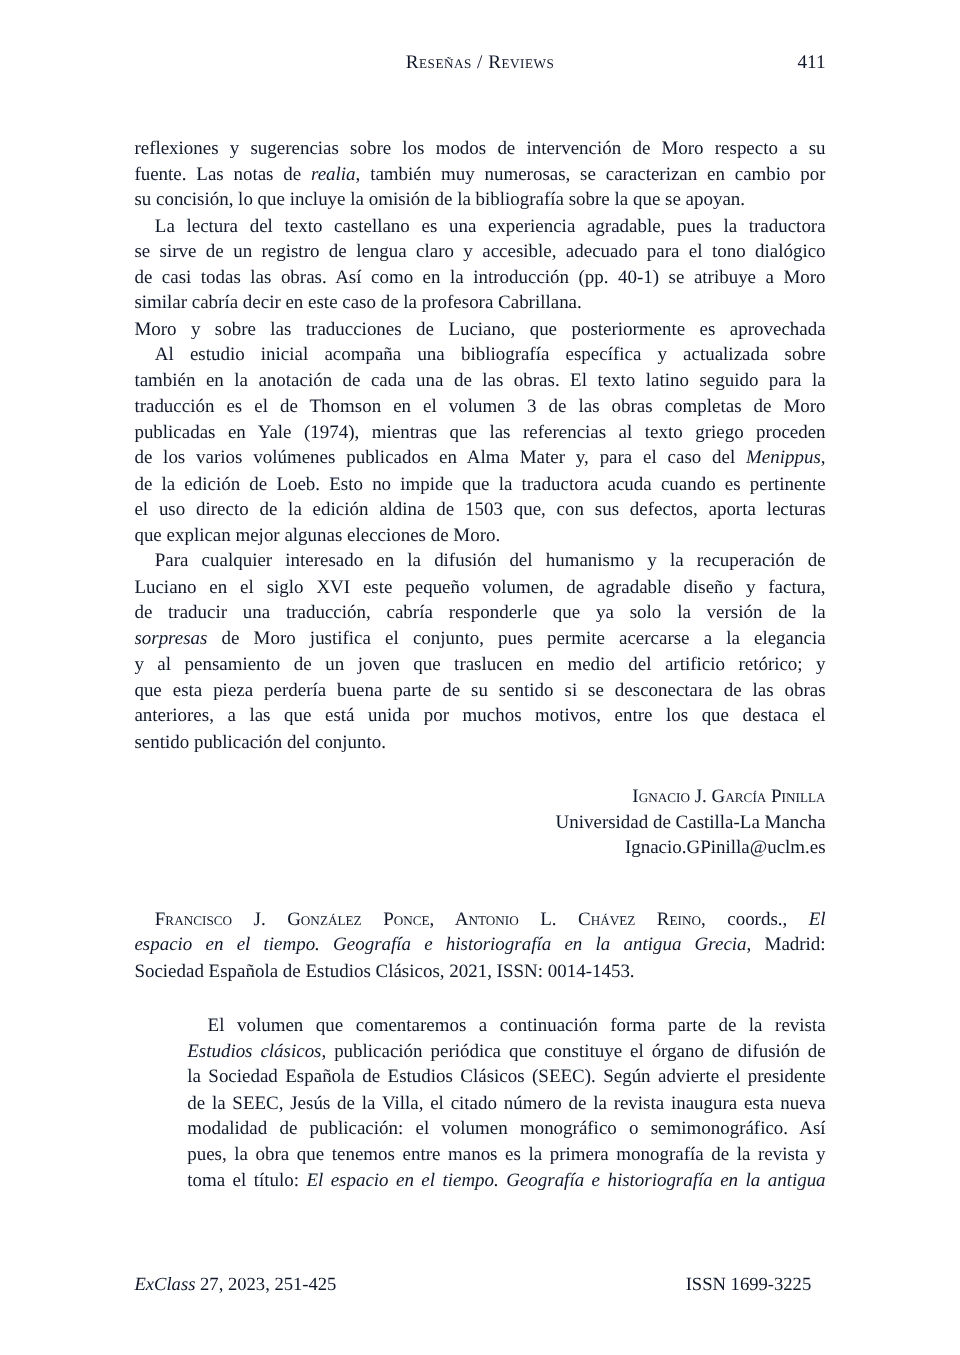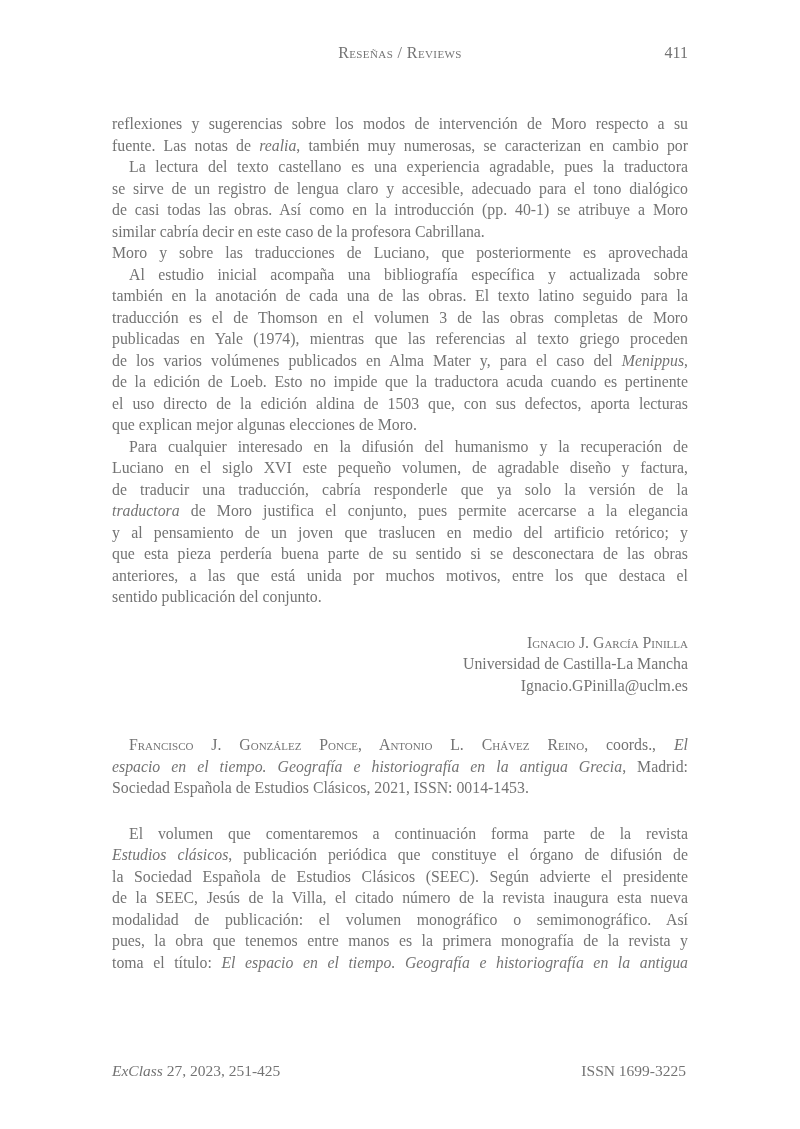--- a/index.html
+++ b/index.html
@@ -6,21 +6,21 @@
     margin: 0;
     padding: 0;
     background: #ffffff;
   }
   .page {
     position: relative;
     width: 800px;
     height: 1129px;
     background: #ffffff;
     font-family: "Liberation Serif", "DejaVu Serif", serif;
-    color: #737373;
+    color: #0f172a;
     overflow: hidden;
   }
   
   .running-header {
     position: absolute;
     left: 112px;
     top: 44px;
     width: 576px;
     height: 20px;
     font-size: 16px;
@@ -58,47 +58,48 @@
   }
   .line.ind { text-indent: 17px; }
   .i { font-style: italic; }
   .sc { font-variant: small-caps; }
   .block.signature { margin-top: 24px; }
   .block.signature .line {
     text-align: right;
     text-align-last: right;
   }
   .block.citation { margin-top: 38px; }
-  .block.citation + .block.paragraph { margin-top: 24px; }
+  .block.citation + .block.paragraph { margin-top: 24px; margin-left: 44px; }
   
   .running-footer {
     position: absolute;
     left: 112px;
     top: 1062px;
     width: 576px;
     height: 20px;
     font-size: 15.5px;
   }
   .rf-left { position: absolute; left: 0; top: 0; }
-  .rf-right { position: absolute; right: 2px; top: 0; }
+  .rf-right { position: absolute; right: 12px; top: 0; }
 </style>
 </head>
 <body>
 
 <div class="page">
 
   <header class="running-header">
     <span class="rh-title">Reseñas / Reviews</span>
     <span class="rh-page">411</span>
   </header>
 
   <main class="text-column" id="body-container">
       <div class="block paragraph">
         <div class="line"><span class="">reflexiones y sugerencias sobre los modos de intervención de Moro respecto a su</span></div>
         <div class="line"><span class="">fuente. Las notas de </span><span class="i ">realia</span><span class="">, también muy numerosas, se caracterizan en cambio por</span></div>
+        <div class="line end"><span class="">su concisión, lo que incluye la omisión de la bibliografía sobre la que se apoyan.</span></div>
       </div>
       <div class="block paragraph">
         <div class="line ind"><span class="">La lectura del texto castellano es una experiencia agradable, pues la traductora</span></div>
         <div class="line"><span class="">se sirve de un registro de lengua claro y accesible, adecuado para el tono dialógico</span></div>
         <div class="line"><span class="">de casi todas las obras. Así como en la introducción (pp. 40-1) se atribuye a Moro</span></div>
         <div class="line end"><span class="">similar cabría decir en este caso de la profesora Cabrillana.</span></div>
       </div>
       <div class="block paragraph">
         <div class="line"><span class="">Moro y sobre las traducciones de Luciano, que posteriormente es aprovechada</span></div>
         <div class="line ind"><span class="">Al estudio inicial acompaña una bibliografía específica y actualizada sobre</span></div>
@@ -107,21 +108,21 @@
         <div class="line"><span class="">publicadas en Yale (1974), mientras que las referencias al texto griego proceden</span></div>
         <div class="line"><span class="">de los varios volúmenes publicados en Alma Mater y, para el caso del </span><span class="i ">Menippus</span><span class="">,</span></div>
         <div class="line"><span class="">de la edición de Loeb. Esto no impide que la traductora acuda cuando es pertinente</span></div>
         <div class="line"><span class="">el uso directo de la edición aldina de 1503 que, con sus defectos, aporta lecturas</span></div>
         <div class="line end"><span class="">que explican mejor algunas elecciones de Moro.</span></div>
       </div>
       <div class="block paragraph">
         <div class="line ind"><span class="">Para cualquier interesado en la difusión del humanismo y la recuperación de</span></div>
         <div class="line"><span class="">Luciano en el siglo XVI este pequeño volumen, de agradable diseño y factura,</span></div>
         <div class="line"><span class="">de traducir una traducción, cabría responderle que ya solo la versión de la</span></div>
-        <div class="line"><span class="i ">traductora</span><span class=""> de Moro justifica el conjunto, pues permite acercarse a la elegancia</span></div>
+        <div class="line"><span class="i ">sorpresas</span><span class=""> de Moro justifica el conjunto, pues permite acercarse a la elegancia</span></div>
         <div class="line"><span class="">y al pensamiento de un joven que traslucen en medio del artificio retórico; y</span></div>
         <div class="line"><span class="">que esta pieza perdería buena parte de su sentido si se desconectara de las obras</span></div>
         <div class="line"><span class="">anteriores, a las que está unida por muchos motivos, entre los que destaca el</span></div>
         <div class="line end"><span class="">sentido publicación del conjunto.</span></div>
       </div>
       <div class="block signature">
         <div class="line end"><span class="sc">Ignacio J. García Pinilla</span></div>
         <div class="line end"><span class="">Universidad de Castilla-La Mancha</span></div>
         <div class="line end"><span class="">Ignacio.GPinilla@uclm.es</span></div>
       </div>

